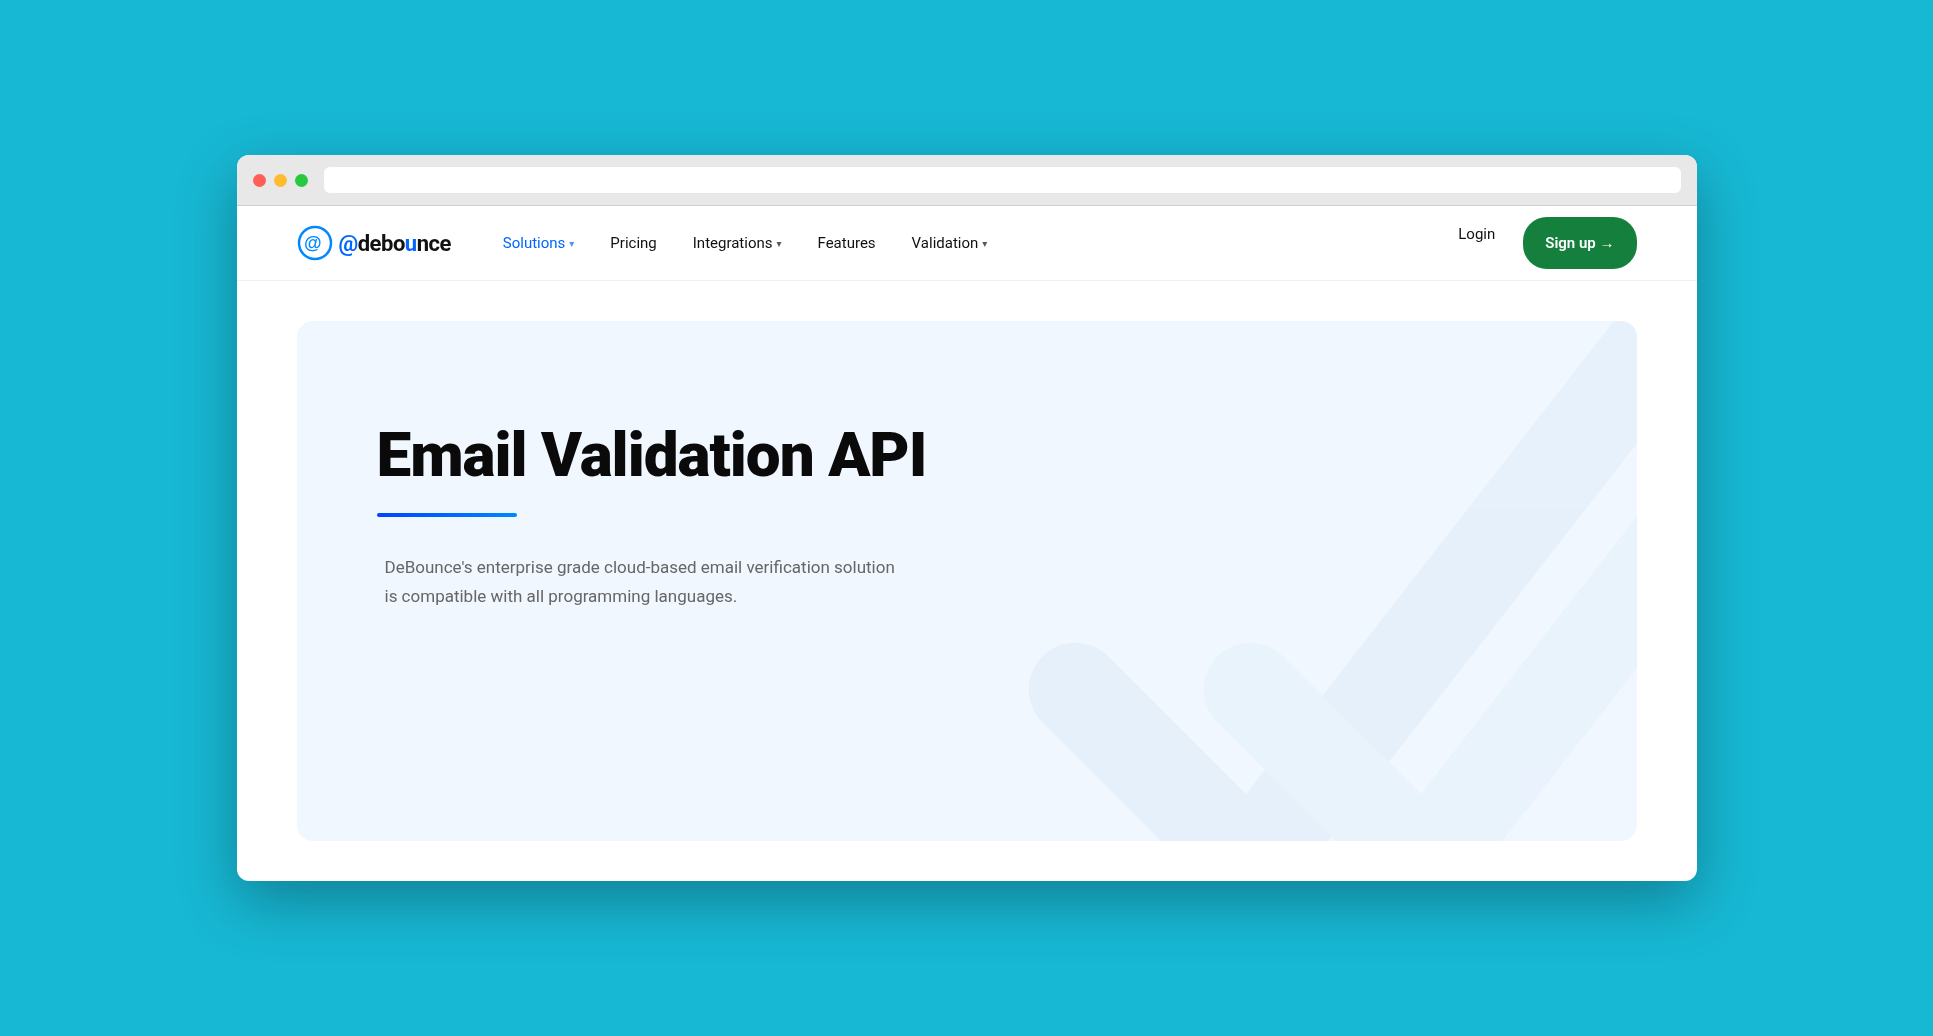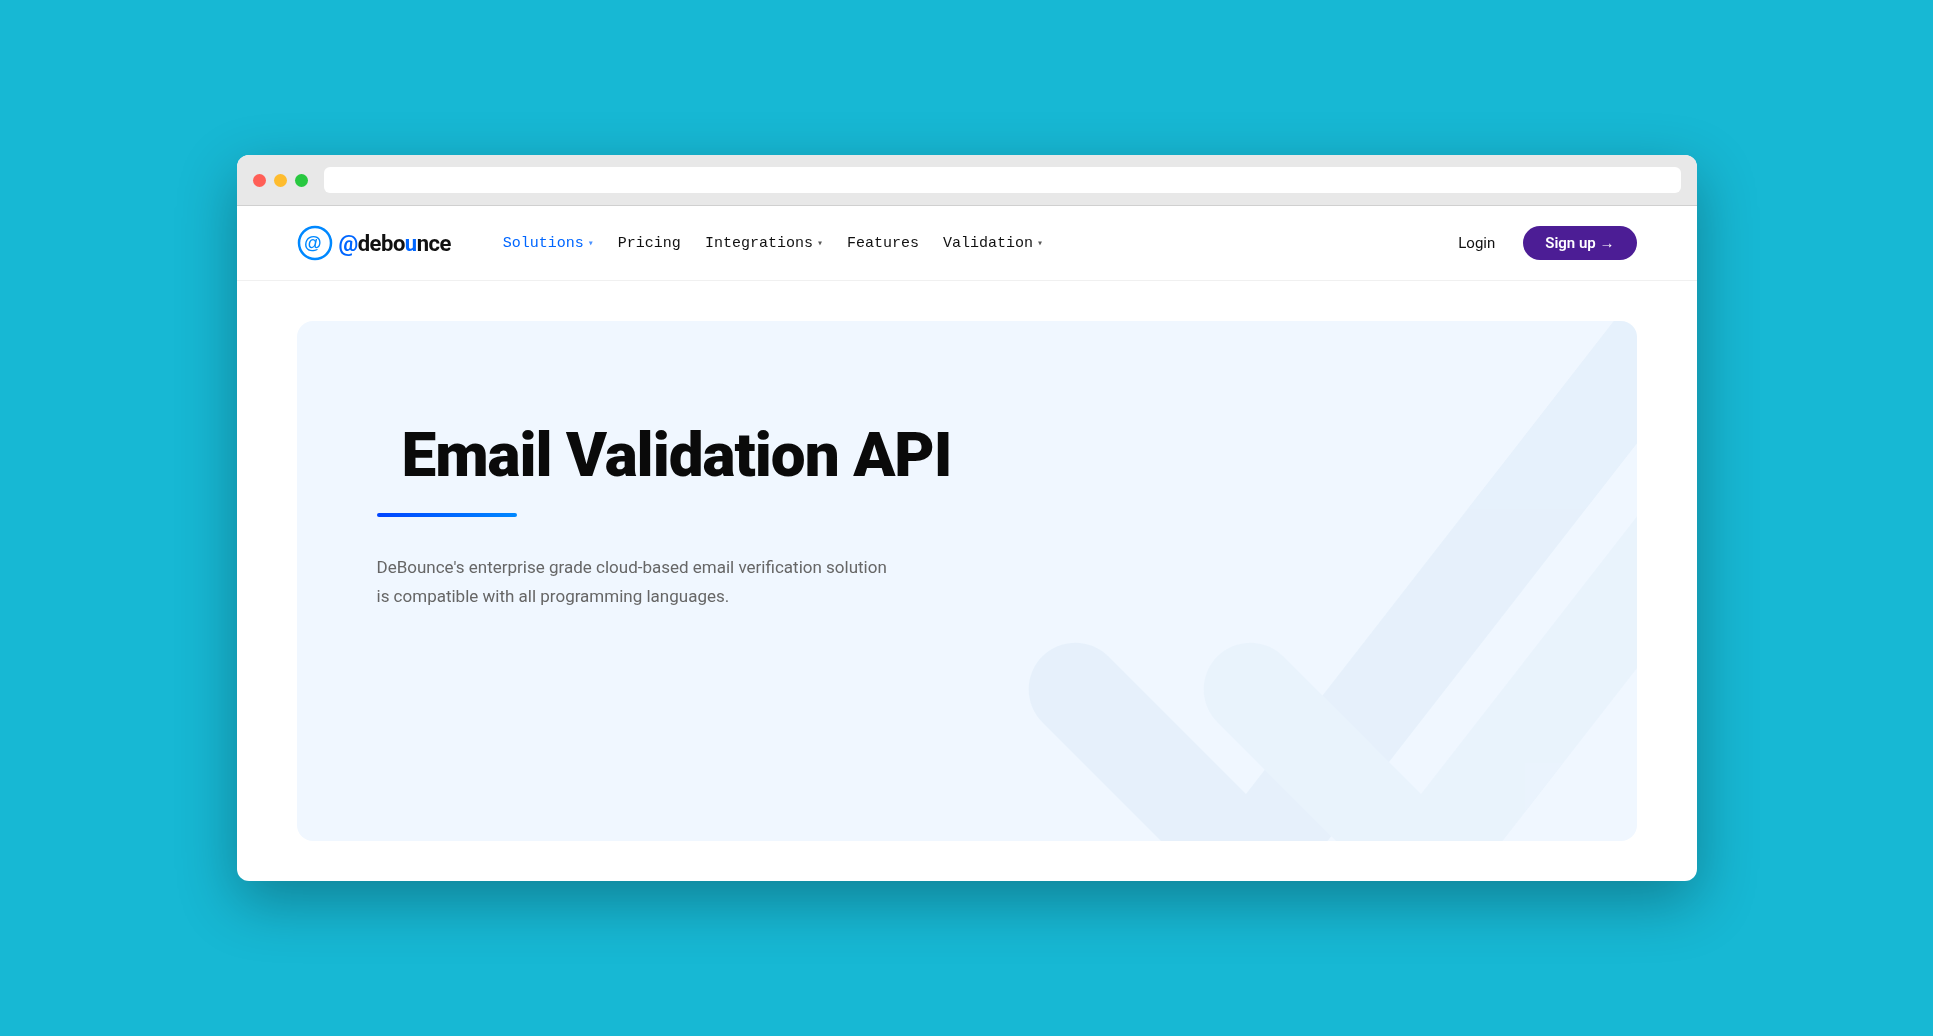--- a/index.html
+++ b/index.html
@@ -87,22 +87,21 @@
     .logo-text {
       font-size: 22px;
       font-weight: 700;
       color: #111;
       letter-spacing: -0.5px;
     }
 
     .nav-menu {
       display: flex;
       align-items: flex-end;
-      gap: 0;
-      font-family: Liberation Mono, monospace;
+      gap: 12px;
     }
 
     .nav-item {
       display: flex;
       align-items: center;
       gap: 4px;
       padding: 8px 12px;
       font-size: 15px;
       color: #111;
       text-decoration: none;
@@ -128,25 +127,25 @@
 
     .login-btn {
       font-size: 15px;
       color: #111;
       text-decoration: none;
       cursor: pointer;
       padding: 8px 12px;
     }
 
     .signup-btn {
-      background: #4c1d95;
+      background: #15803d;
       color: #fff;
       font-size: 15px;
       font-weight: 600;
-      padding: 8px 22px;
+      padding: 17px 22px;
       border-radius: 24px;
       text-decoration: none;
       cursor: pointer;
       display: flex;
       align-items: center;
       gap: 6px;
       white-space: nowrap;
     }
 
     
@@ -185,36 +184,36 @@
       max-width: 600px;
     }
 
     .hero-title {
       font-size: 62px;
       font-weight: 900;
       color: #0a0a0a;
       line-height: 1.1;
       letter-spacing: -1px;
       margin-bottom: 24px;
-      text-align: center;
     }
 
     .hero-underline {
       width: 140px;
       height: 4px;
       background: linear-gradient(90deg, #0044ff, #0088ff);
       border-radius: 2px;
       margin-bottom: 36px;
     }
 
     .hero-description {
       font-size: 17px;
       color: #666;
       line-height: 1.7;
       max-width: 520px;
+      margin-left: 8px;
     }
   </style>
 </head>
 <body>
 
 <div class="browser-window">
 
   <div class="browser-chrome">
     <span class="traffic-light red"></span>
     <span class="traffic-light yellow"></span>

